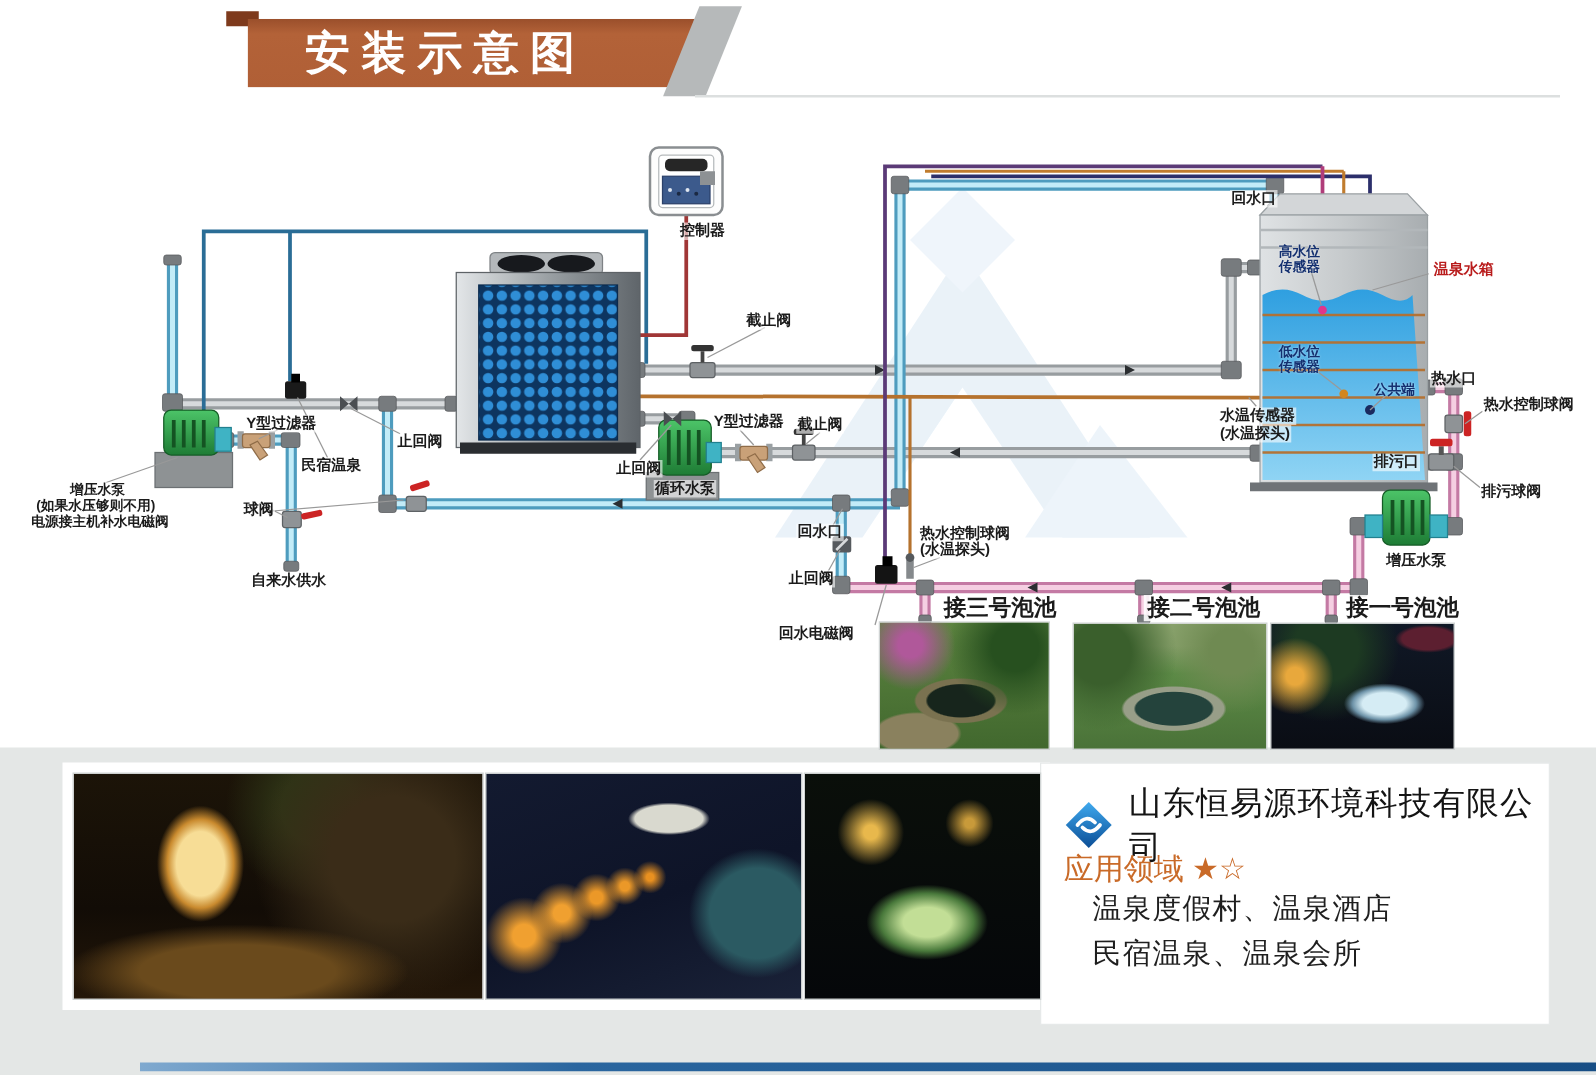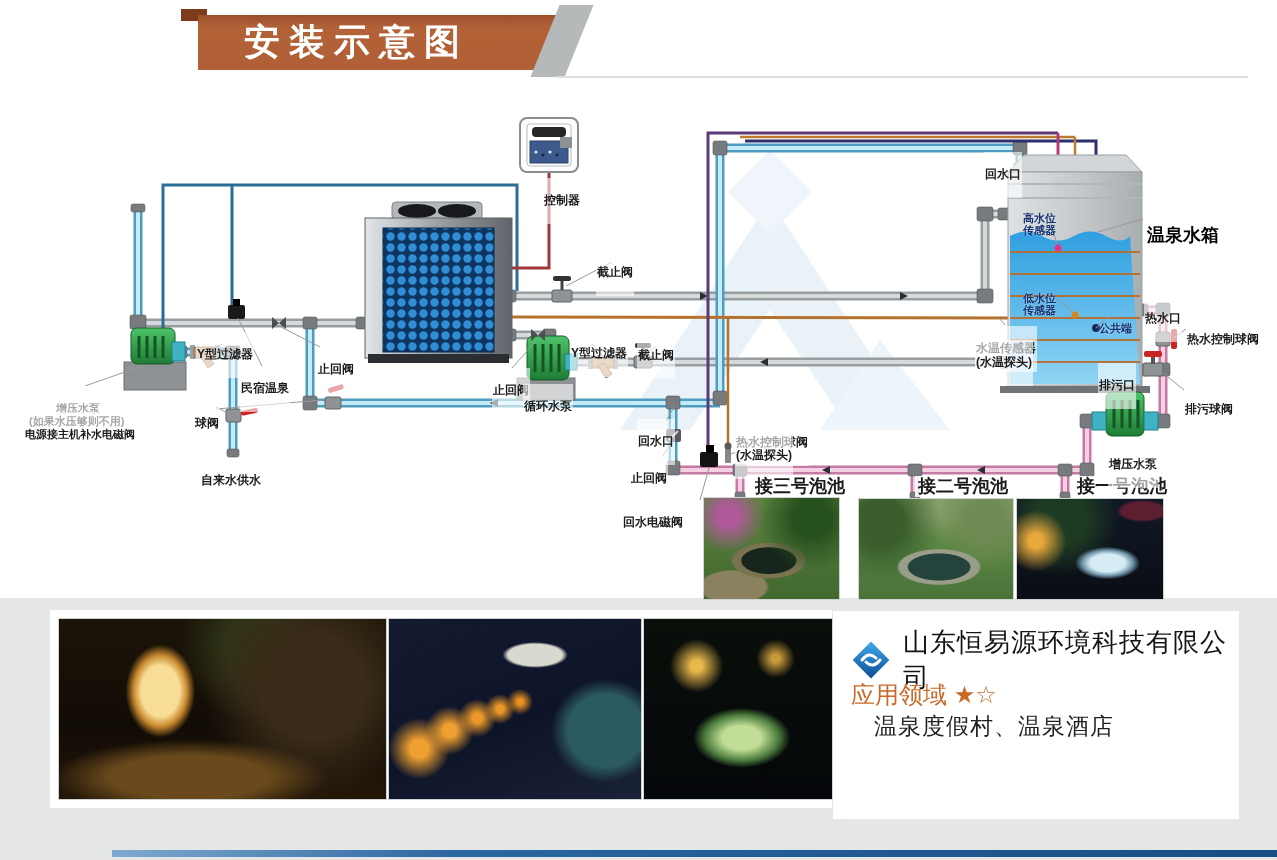--- a/index.html
+++ b/index.html
@@ -9,25 +9,25 @@
   .banner-notch{position:absolute;left:181px;top:9px;width:26px;height:12px;background:#7e3a1c;}
   .banner{position:absolute;left:198px;top:15px;width:340px;height:55px;
           background:linear-gradient(#9a4f2b,#b36238 22%,#b05f36);
           clip-path:polygon(0 0,100% 0,calc(100% - 22px) 100%,0 100%);
           display:flex;align-items:center;padding-left:30px;}
   .banner-title{color:#fff;font-size:36px;font-weight:bold;letter-spacing:9px;padding-left:16px;white-space:nowrap;}
   .banner-slash{position:absolute;left:545px;top:5px;width:34px;height:72px;background:#b6b9ba;transform:skewX(-22deg);}
   .banner-line{position:absolute;left:556px;top:76px;width:692px;height:2px;background:#dcdfdf;}
   
   .lbl{position:absolute;font-weight:bold;font-size:12px;line-height:1.15;color:#1b1b1b;
-       white-space:nowrap;background:rgba(255,255,255,.6);padding:16px 1px;z-index:5;}
+       white-space:nowrap;background:rgba(255,255,255,.6);padding:0 1px;z-index:5;}
   .lbl.small{font-size:11px;}
   .lbl.pool{font-size:18px;background:rgba(255,255,255,.88);padding:0 3px;}
   .lbl.tank-in{color:#143070;background:transparent;font-size:11px;text-shadow:0 0 2px rgba(255,255,255,.6);}
-  .lbl.tank-name{font-size:18px;color:#000000;background:transparent;}
+  .lbl.tank-name{font-size:12px;color:#b91c1c;background:transparent;}
   
   .ph{position:absolute;z-index:4;border:1px solid #cfd3d3;}
   .ph3{background:
        radial-gradient(circle at 18% 18%, #b0589a 0 7%, rgba(176,88,154,0) 26%),
        radial-gradient(circle at 80% 20%, #27501f 0 14%, rgba(39,80,31,0) 40%),
        radial-gradient(ellipse 34% 22% at 48% 62%, #17251c 0 58%, #7a7250 62% 78%, rgba(122,114,80,0) 82%),
        radial-gradient(ellipse 40% 26% at 22% 88%, #8a815e 0 60%, rgba(138,129,94,0) 66%),
        linear-gradient(#5d8440,#41682e);}
   .ph2{background:
        radial-gradient(ellipse 36% 24% at 52% 68%, #24433c 0 55%, #989e88 58% 72%, rgba(152,158,136,0) 76%),
@@ -429,16 +429,17 @@
         <rect x="9" y="9" width="26" height="26" transform="rotate(45 22 22)" fill="url(#lg)"></rect>
         <path d="M13 22 q7 -9 14 -2 M31 22 q-7 9 -14 2" stroke="#fff" stroke-width="3" fill="none" stroke-linecap="round"></path>
       </svg>
       <span class="co-name">山东恒易源环境科技有限公司</span>
     </div>
     <div class="co-app">
       <span>应用领域</span>
       <span>★☆</span>
     </div>
     <div class="co-line" style="top:100px">温泉度假村、温泉酒店</div>
+    <div class="co-line" style="top:136px">民宿温泉、温泉会所</div>
   </div>
 
   <div class="bottom-strip"></div>
 </div>
 
 </body></html>

